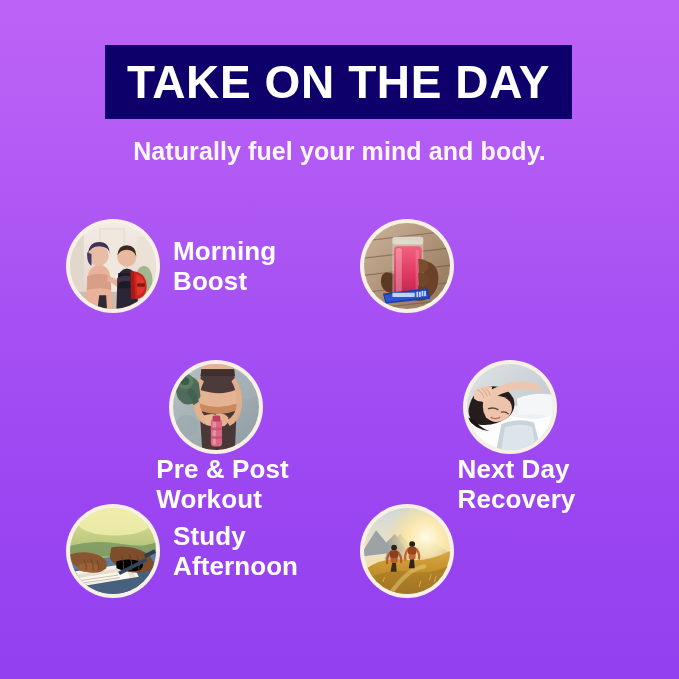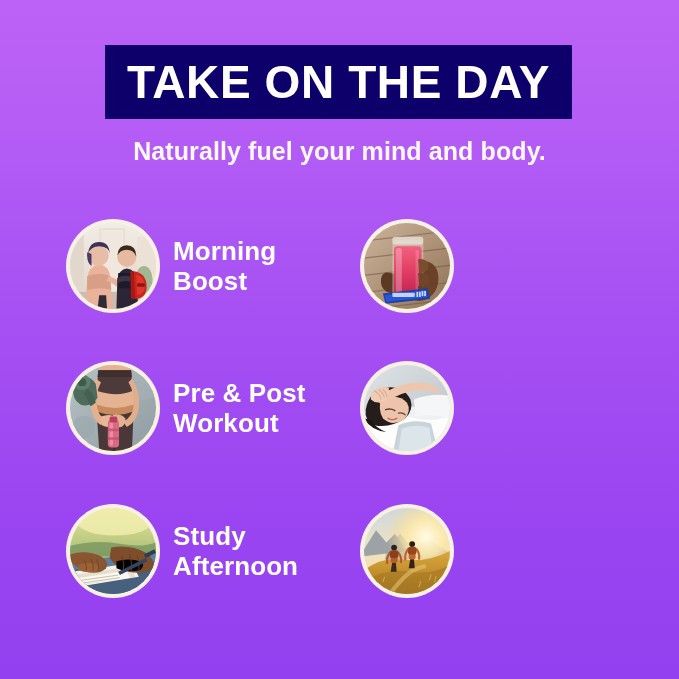--- a/index.html
+++ b/index.html
@@ -78,21 +78,21 @@
   .benefit {
     position: absolute;
     display: flex;
     align-items: center;
     width: 300px;
     height: 96px;
   }
   .col-left  { left: 66px; }
   .col-right { left: 360px; }
   .row-1 { top: 0px; }
-  .row-2 { top: 142px; }
+  .row-2 { top: 142px; flex-direction: column; }
   .row-3 { top: 285px; }
 
   .thumb {
     position: relative;
     width: 94px;
     height: 94px;
     border-radius: 50%;
     background: #f6f0e7;
     flex: 0 0 94px;
     box-sizing: border-box;
@@ -308,20 +308,22 @@
               <path d="M12 30 Q18 33 20 40"></path>
               <path d="M17 28 Q22 32 24 38"></path>
               <path d="M22 28 Q26 32 27 37"></path>
             </g>
 
             <path d="M40 70 Q58 62 78 68 L86 100 L34 100 Z" fill="#c8d4da"></path>
             <path d="M44 74 Q60 68 76 73 L80 100 L40 100 Z" fill="#dce5ea"></path>
           </svg>
         </div>
       </div>
+      <div class="benefit-label">Next Day
+Recovery</div>
     </div>
 
     <div class="benefit col-left row-3">
       <div class="thumb">
         <div class="thumb-inner">
           <svg viewBox="0 0 100 100" preserveAspectRatio="xMidYMid slice" aria-hidden="true">
             <defs>
               <linearGradient id="ssBg" x1="0" y1="0" x2="0" y2="1">
                 <stop offset="0%" stop-color="#e8e59a"></stop>
                 <stop offset="42%" stop-color="#b9c87f"></stop>

